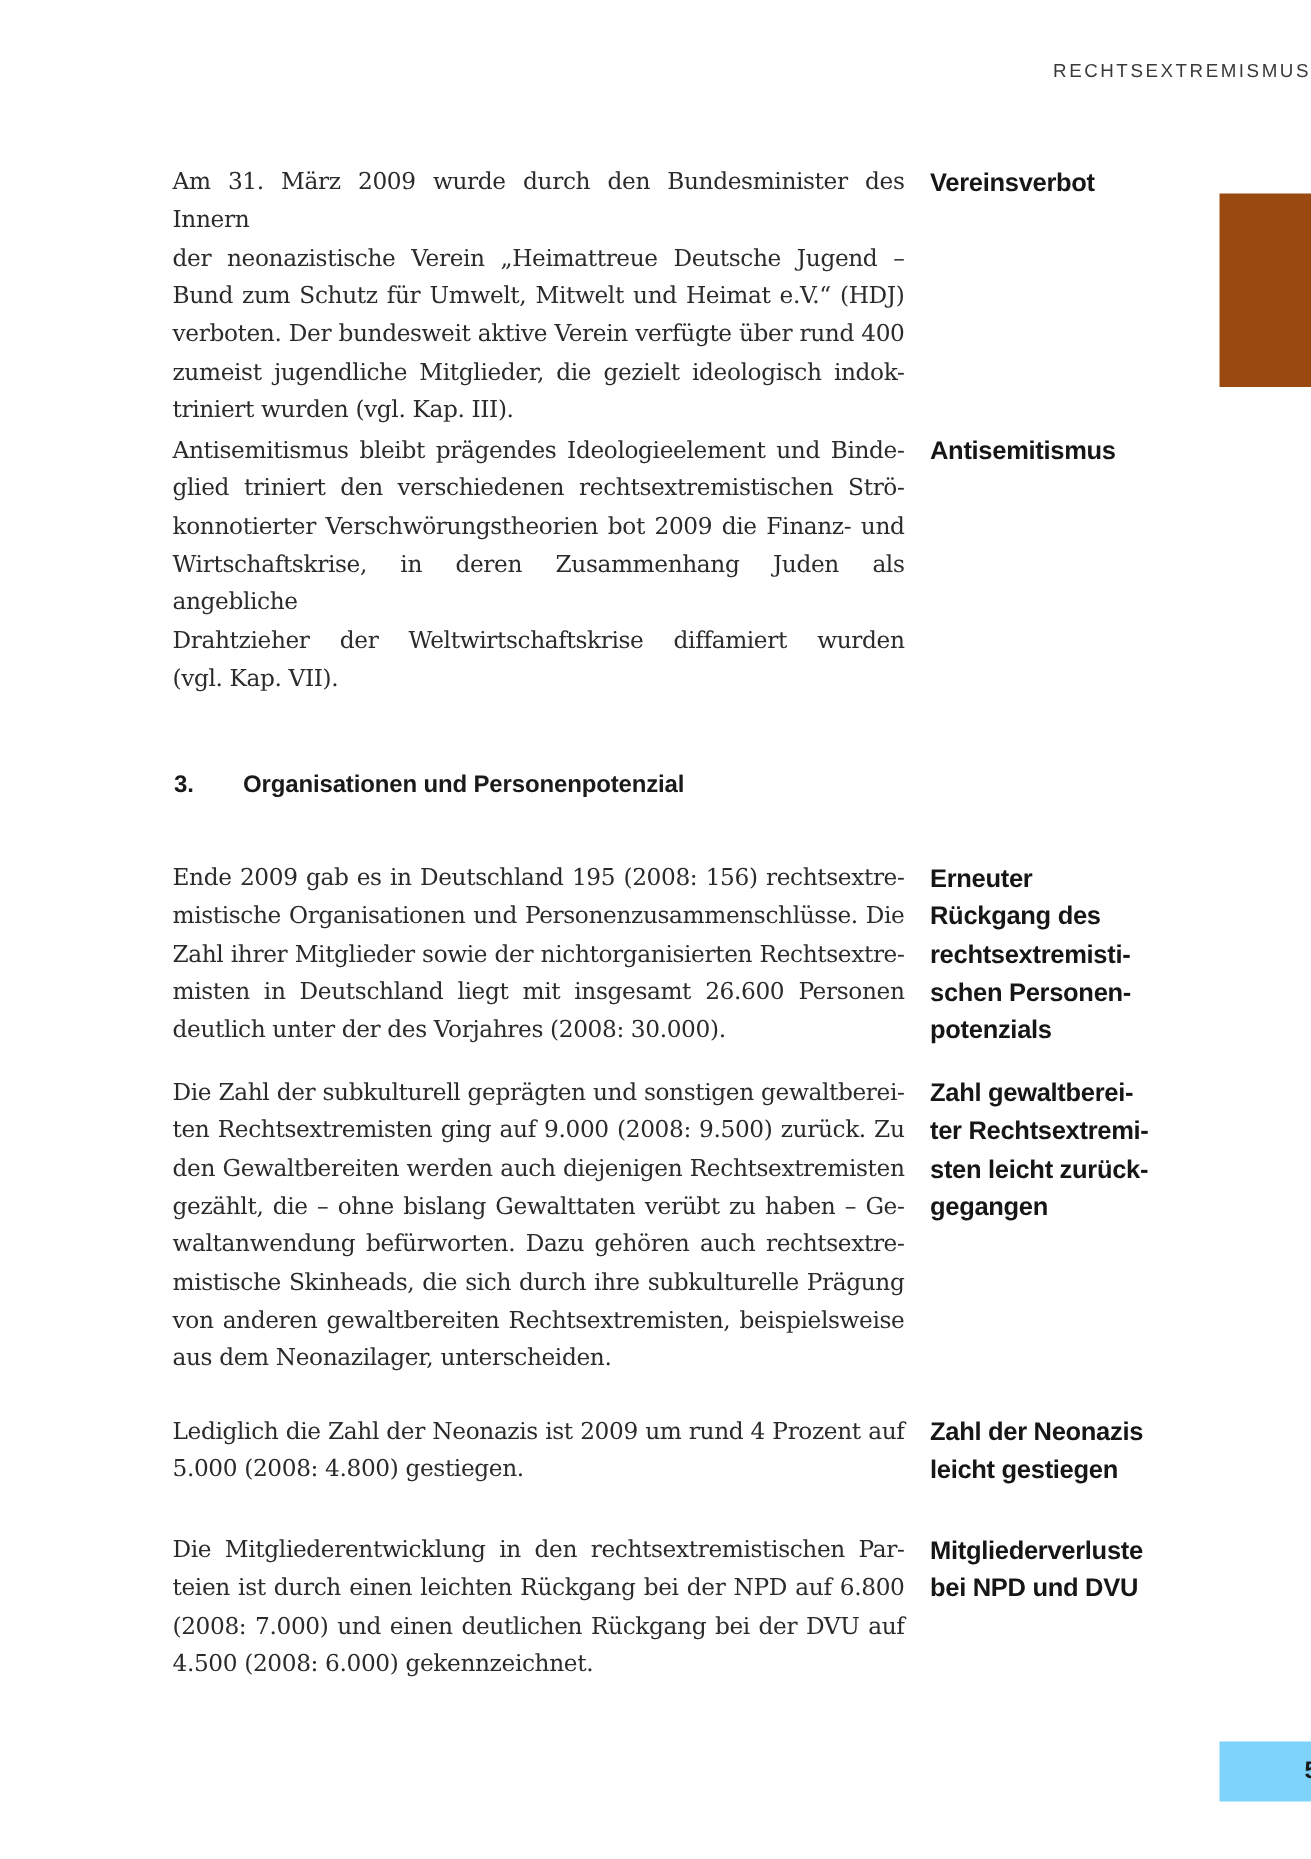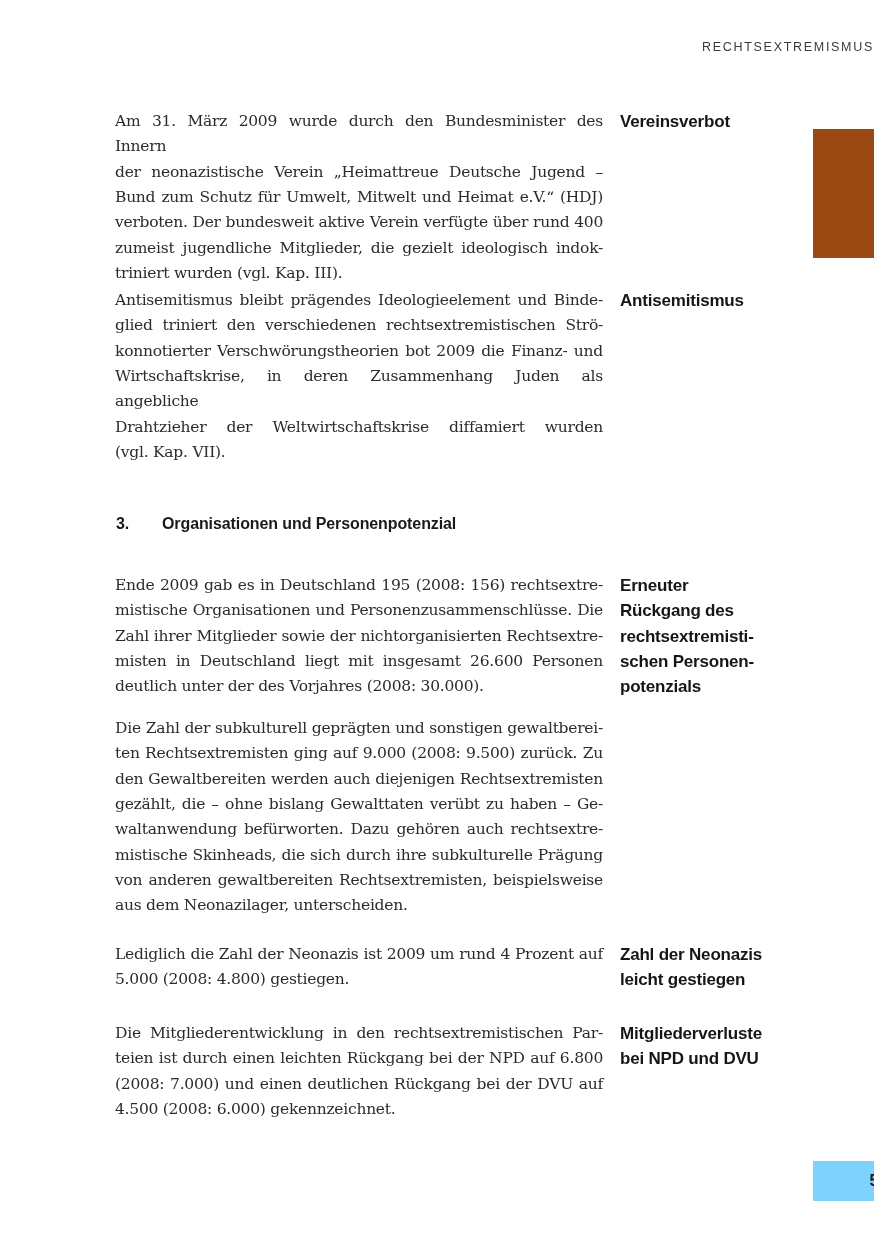--- a/index.html
+++ b/index.html
@@ -149,20 +149,26 @@
   <div class="body-par row-3">
       <div class="tline">Die Zahl der subkulturell geprägten und sonstigen gewaltberei-</div>
       <div class="tline">ten Rechtsextremisten ging auf 9.000 (2008: 9.500) zurück. Zu</div>
       <div class="tline">den Gewaltbereiten werden auch diejenigen Rechtsextremisten</div>
       <div class="tline">gezählt, die – ohne bislang Gewalttaten verübt zu haben – Ge-</div>
       <div class="tline">waltanwendung befürworten. Dazu gehören auch rechtsextre-</div>
       <div class="tline">mistische Skinheads, die sich durch ihre subkulturelle Prägung</div>
       <div class="tline">von anderen gewaltbereiten Rechtsextremisten, beispielsweise</div>
       <div class="tline last">aus dem Neonazilager, unterscheiden.</div>
     </div>
+  <div class="margin-note row-3">
+      <div class="tline">Zahl gewaltberei-</div>
+      <div class="tline">ter Rechtsextremi-</div>
+      <div class="tline">sten leicht zurück-</div>
+      <div class="tline last">gegangen</div>
+    </div>
 
   <div class="body-par row-4">
       <div class="tline">Lediglich die Zahl der Neonazis ist 2009 um rund 4 Prozent auf</div>
       <div class="tline last">5.000 (2008: 4.800) gestiegen.</div>
     </div>
   <div class="margin-note row-4">
       <div class="tline">Zahl der Neonazis</div>
       <div class="tline last">leicht gestiegen</div>
     </div>
 

